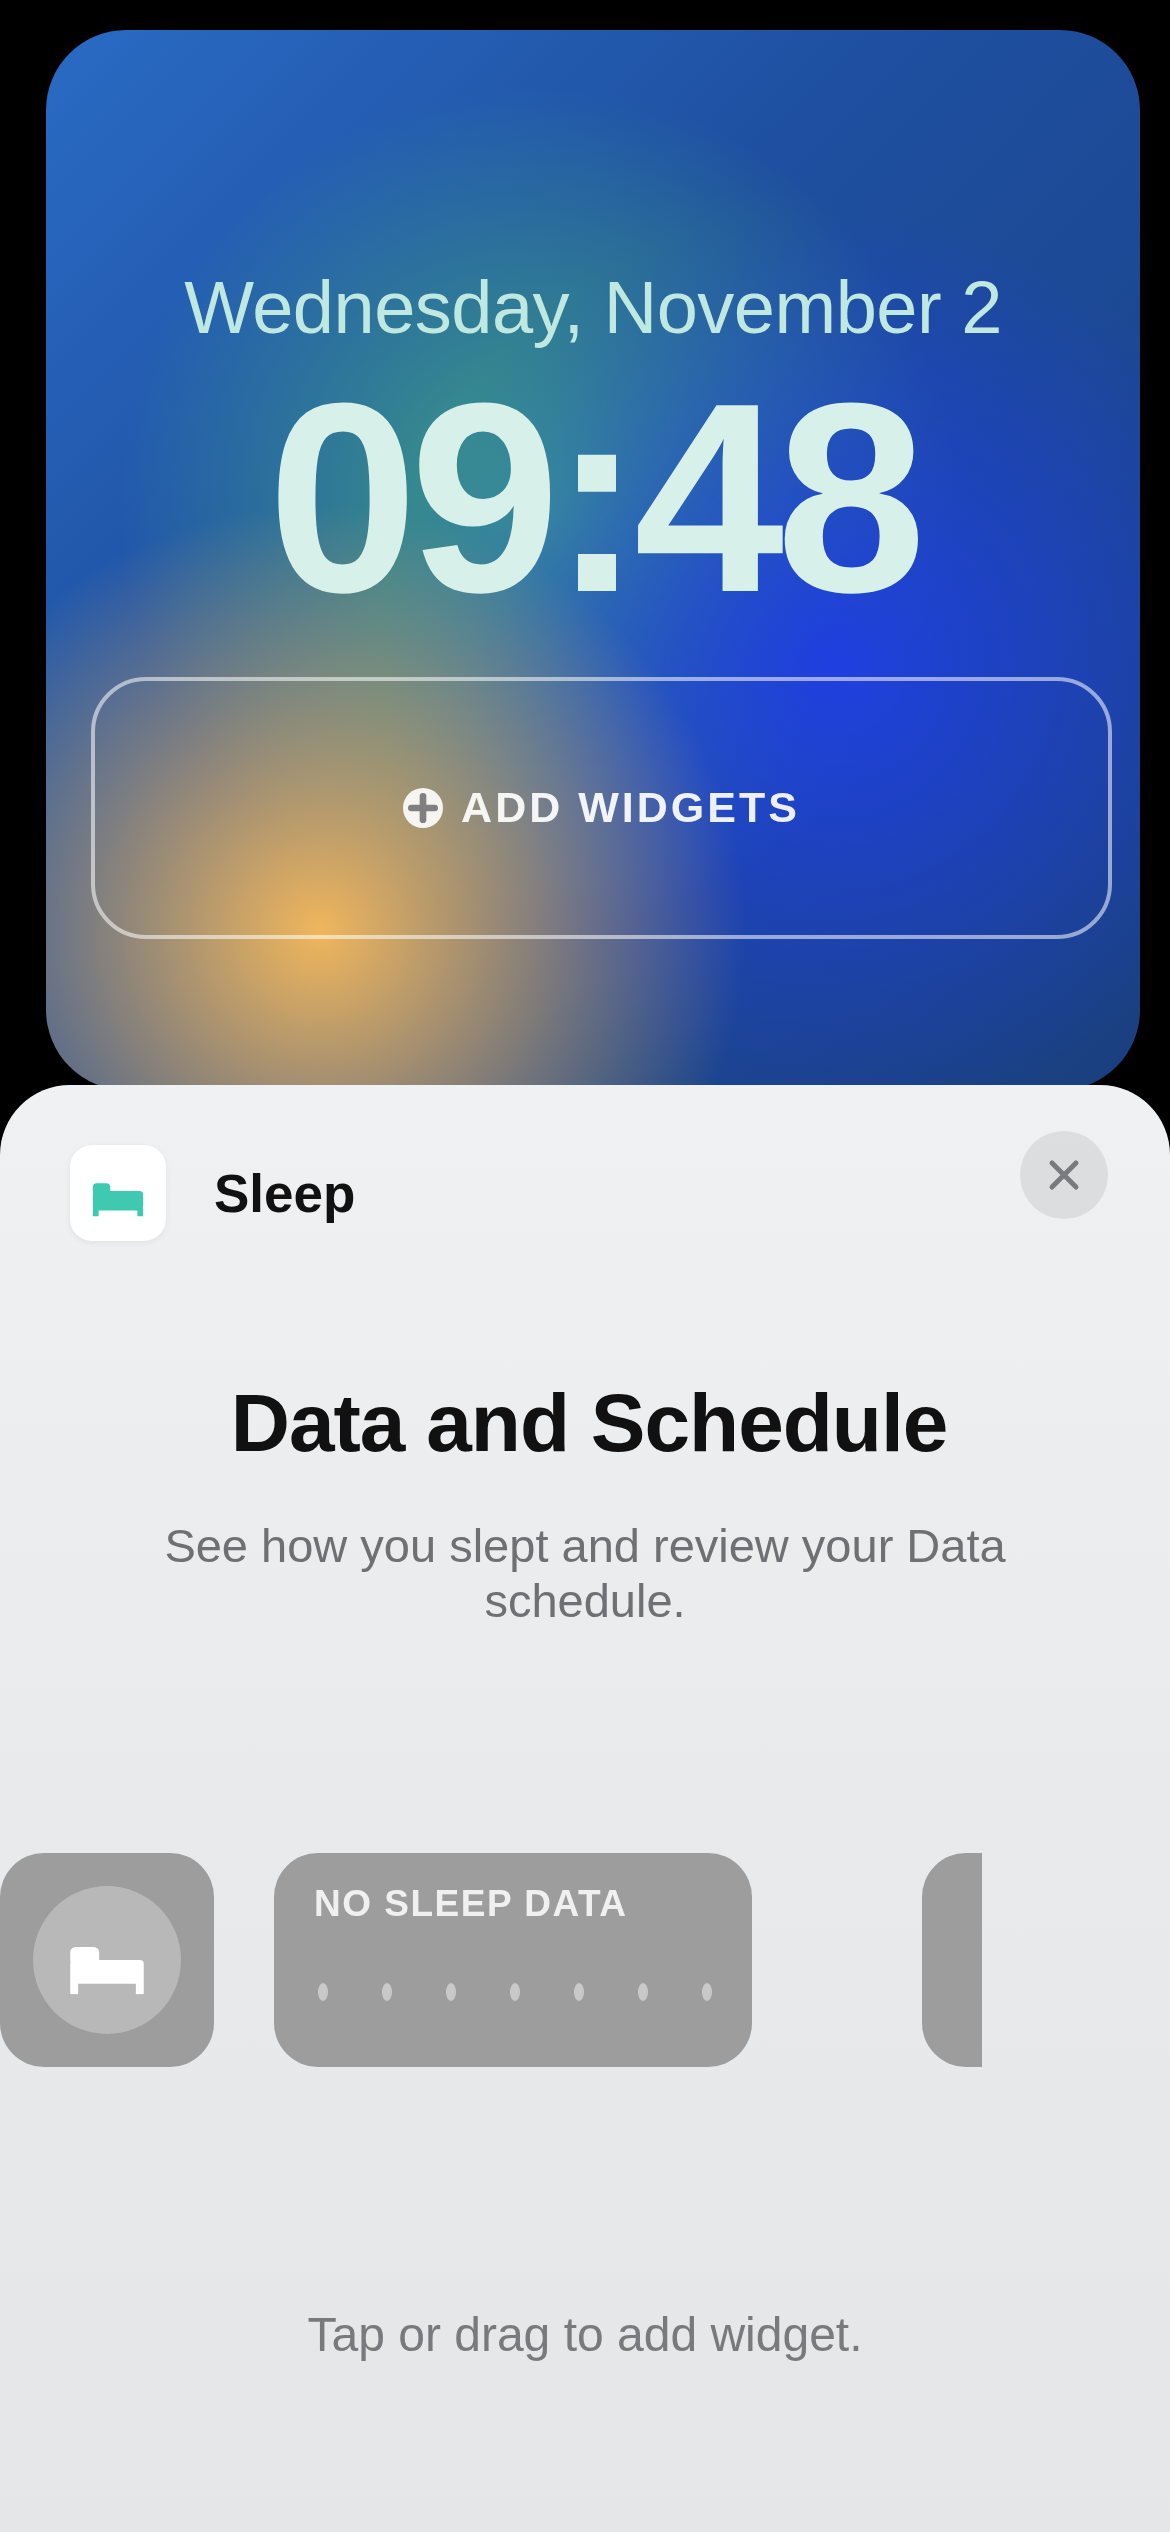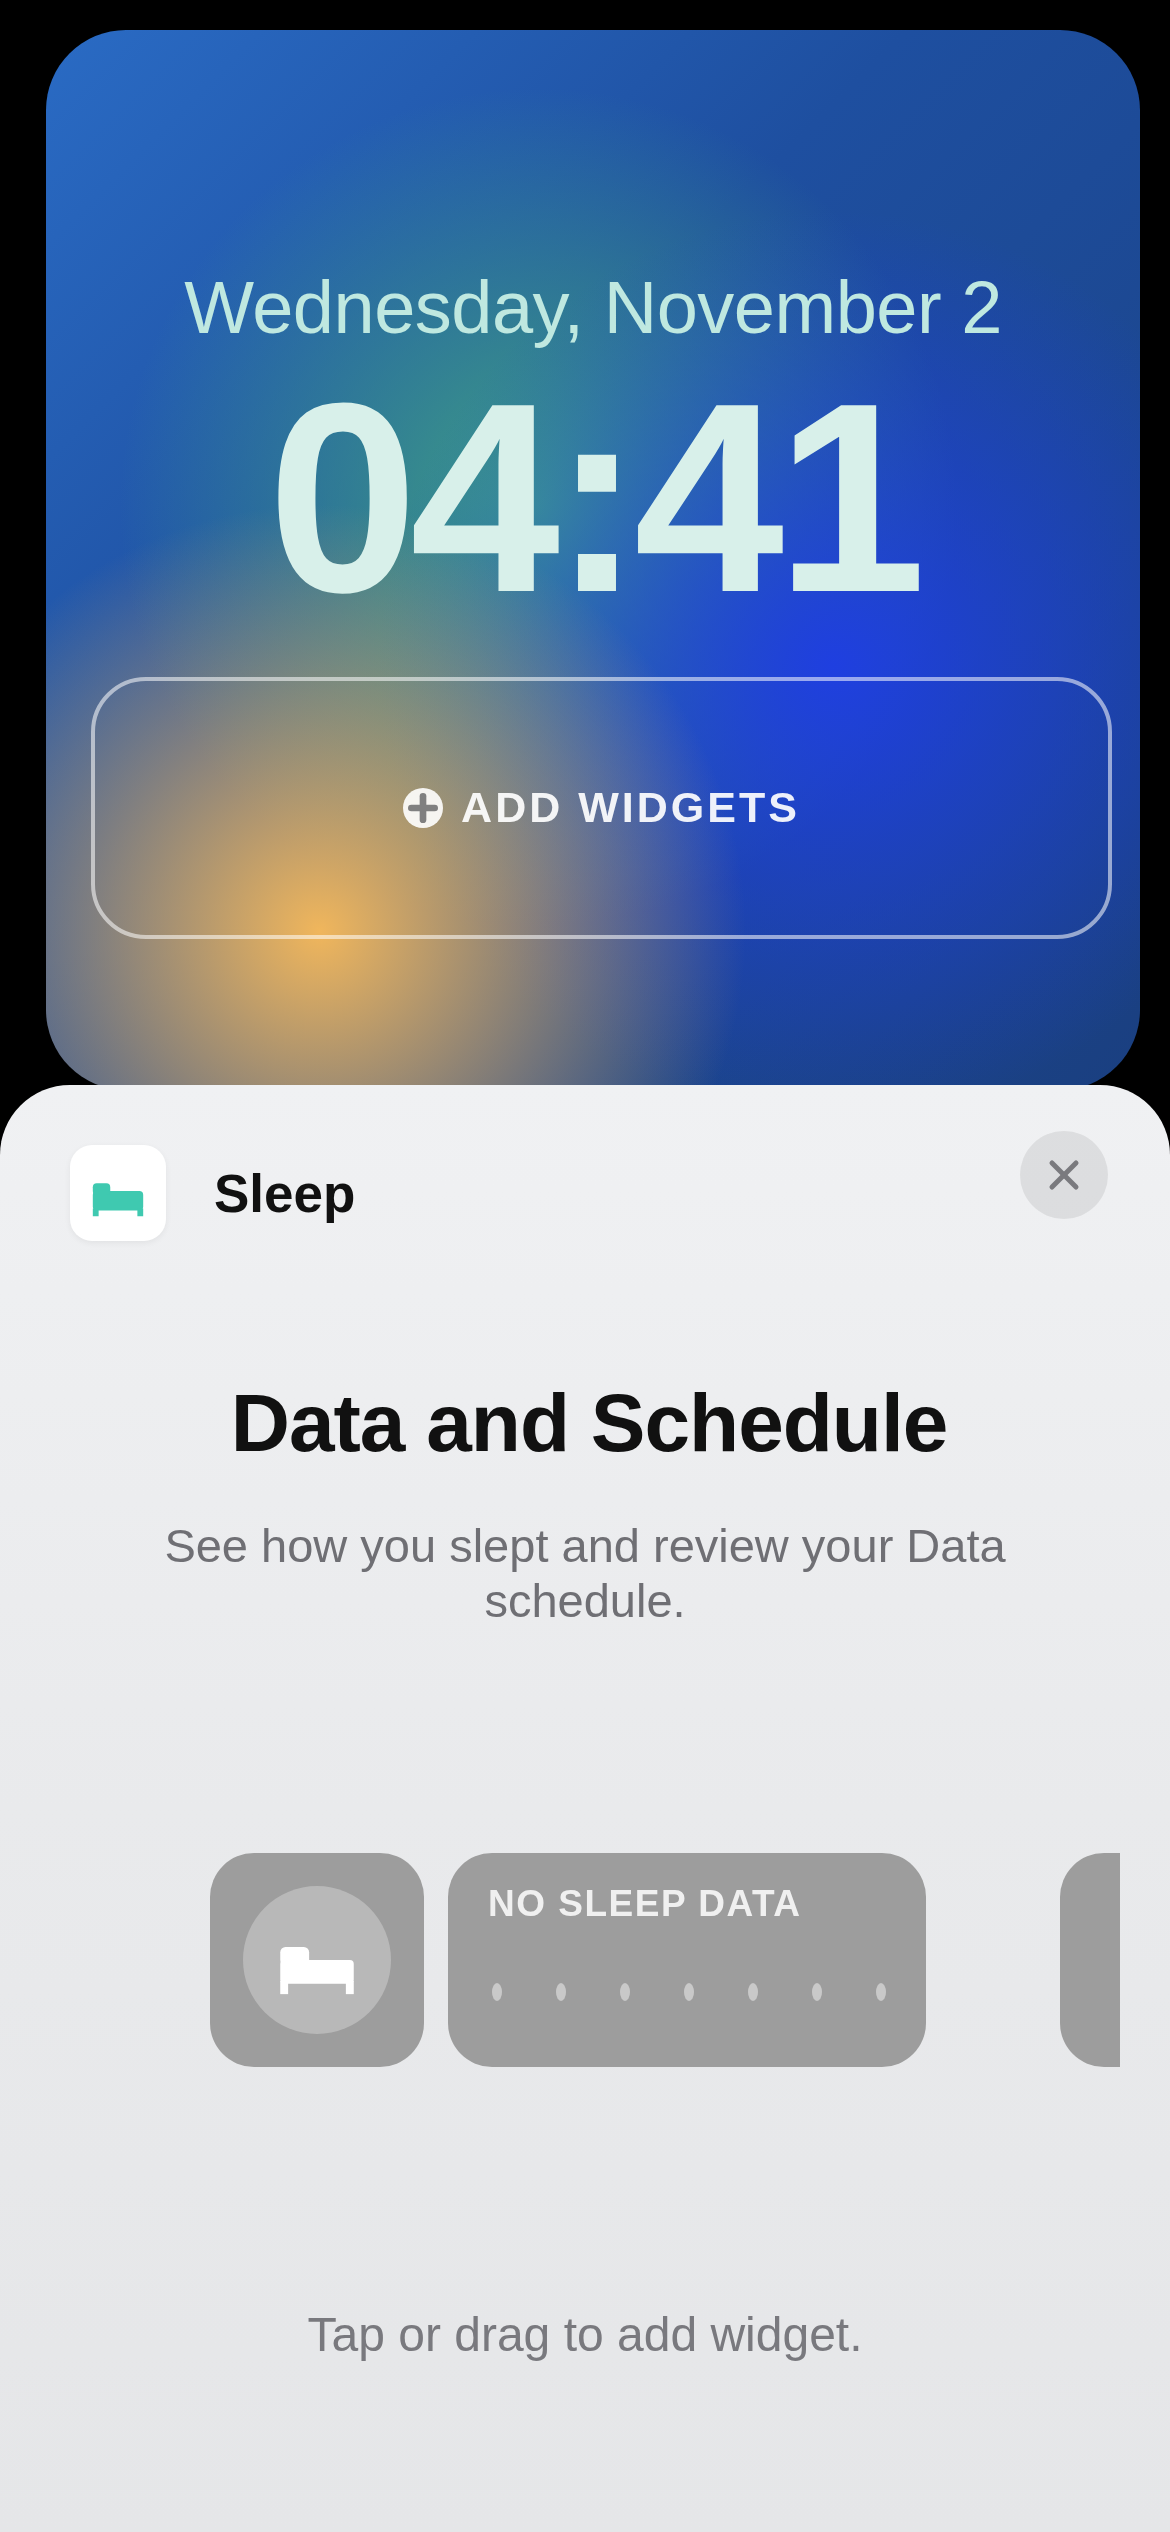--- a/index.html
+++ b/index.html
@@ -170,23 +170,22 @@
       font-size: 47px;
       font-weight: 400;
       color: #6f6f74;
       margin-top: 48px;
       padding: 0 60px;
     }
 
     .widget-row {
       display: flex;
       align-items: center;
-      gap: 24px;
+      gap: 60px;
       margin-top: 225px;
-      padding-left: 210px;
       overflow: hidden;
       white-space: nowrap;
     }
 
     .widget-small {
       width: 214px;
       height: 214px;
       border-radius: 44px;
       background: #9d9d9d;
       display: flex;
@@ -259,21 +258,21 @@
       margin-top: 240px;
     }
   </style>
 </head>
 <body>
 
 <div class="viewport">
 
   <div class="lockscreen">
     <div class="date-text">Wednesday, November 2</div>
-    <div class="time-text">04:41</div>
+    <div class="time-text">09:48</div>
     <div class="add-widgets-slot">
       <span class="plus-circle">
         <svg viewBox="0 0 24 24">
           <line x1="12" y1="5" x2="12" y2="19" stroke="#808080" stroke-width="4" stroke-linecap="round"></line>
           <line x1="5" y1="12" x2="19" y2="12" stroke="#808080" stroke-width="4" stroke-linecap="round"></line>
         </svg>
       </span>
       <span class="add-widgets-label">ADD WIDGETS</span>
     </div>
   </div>

